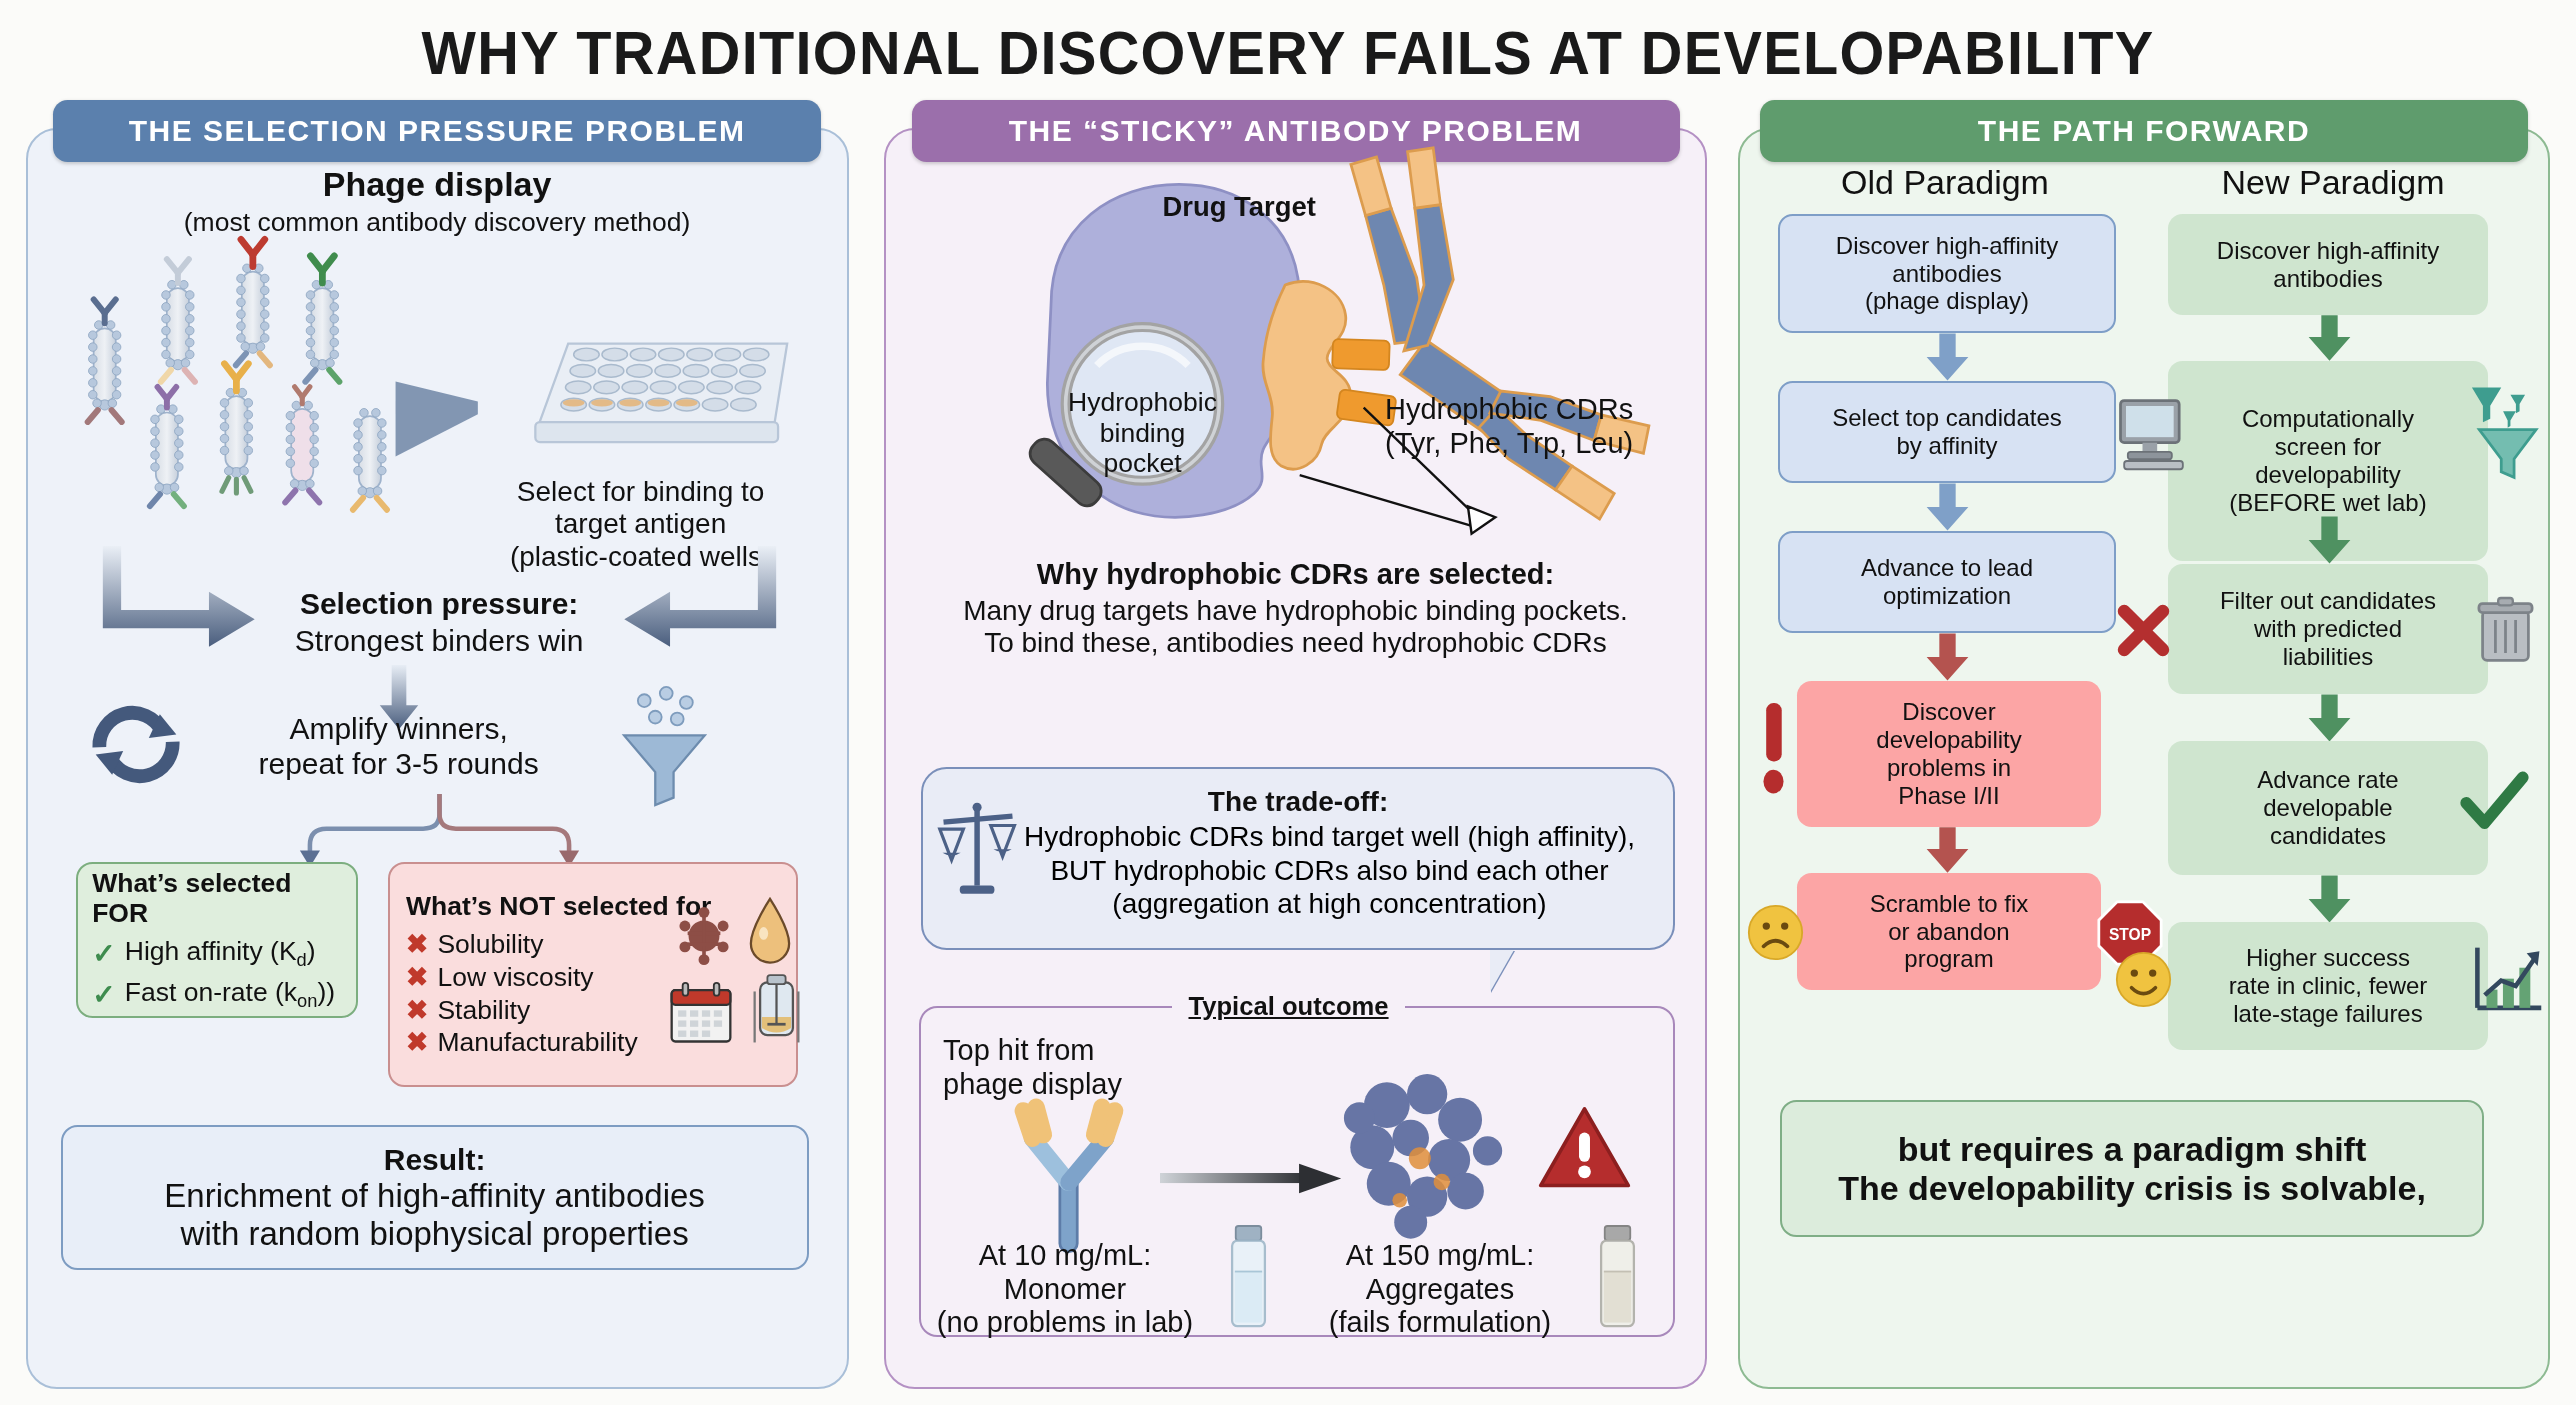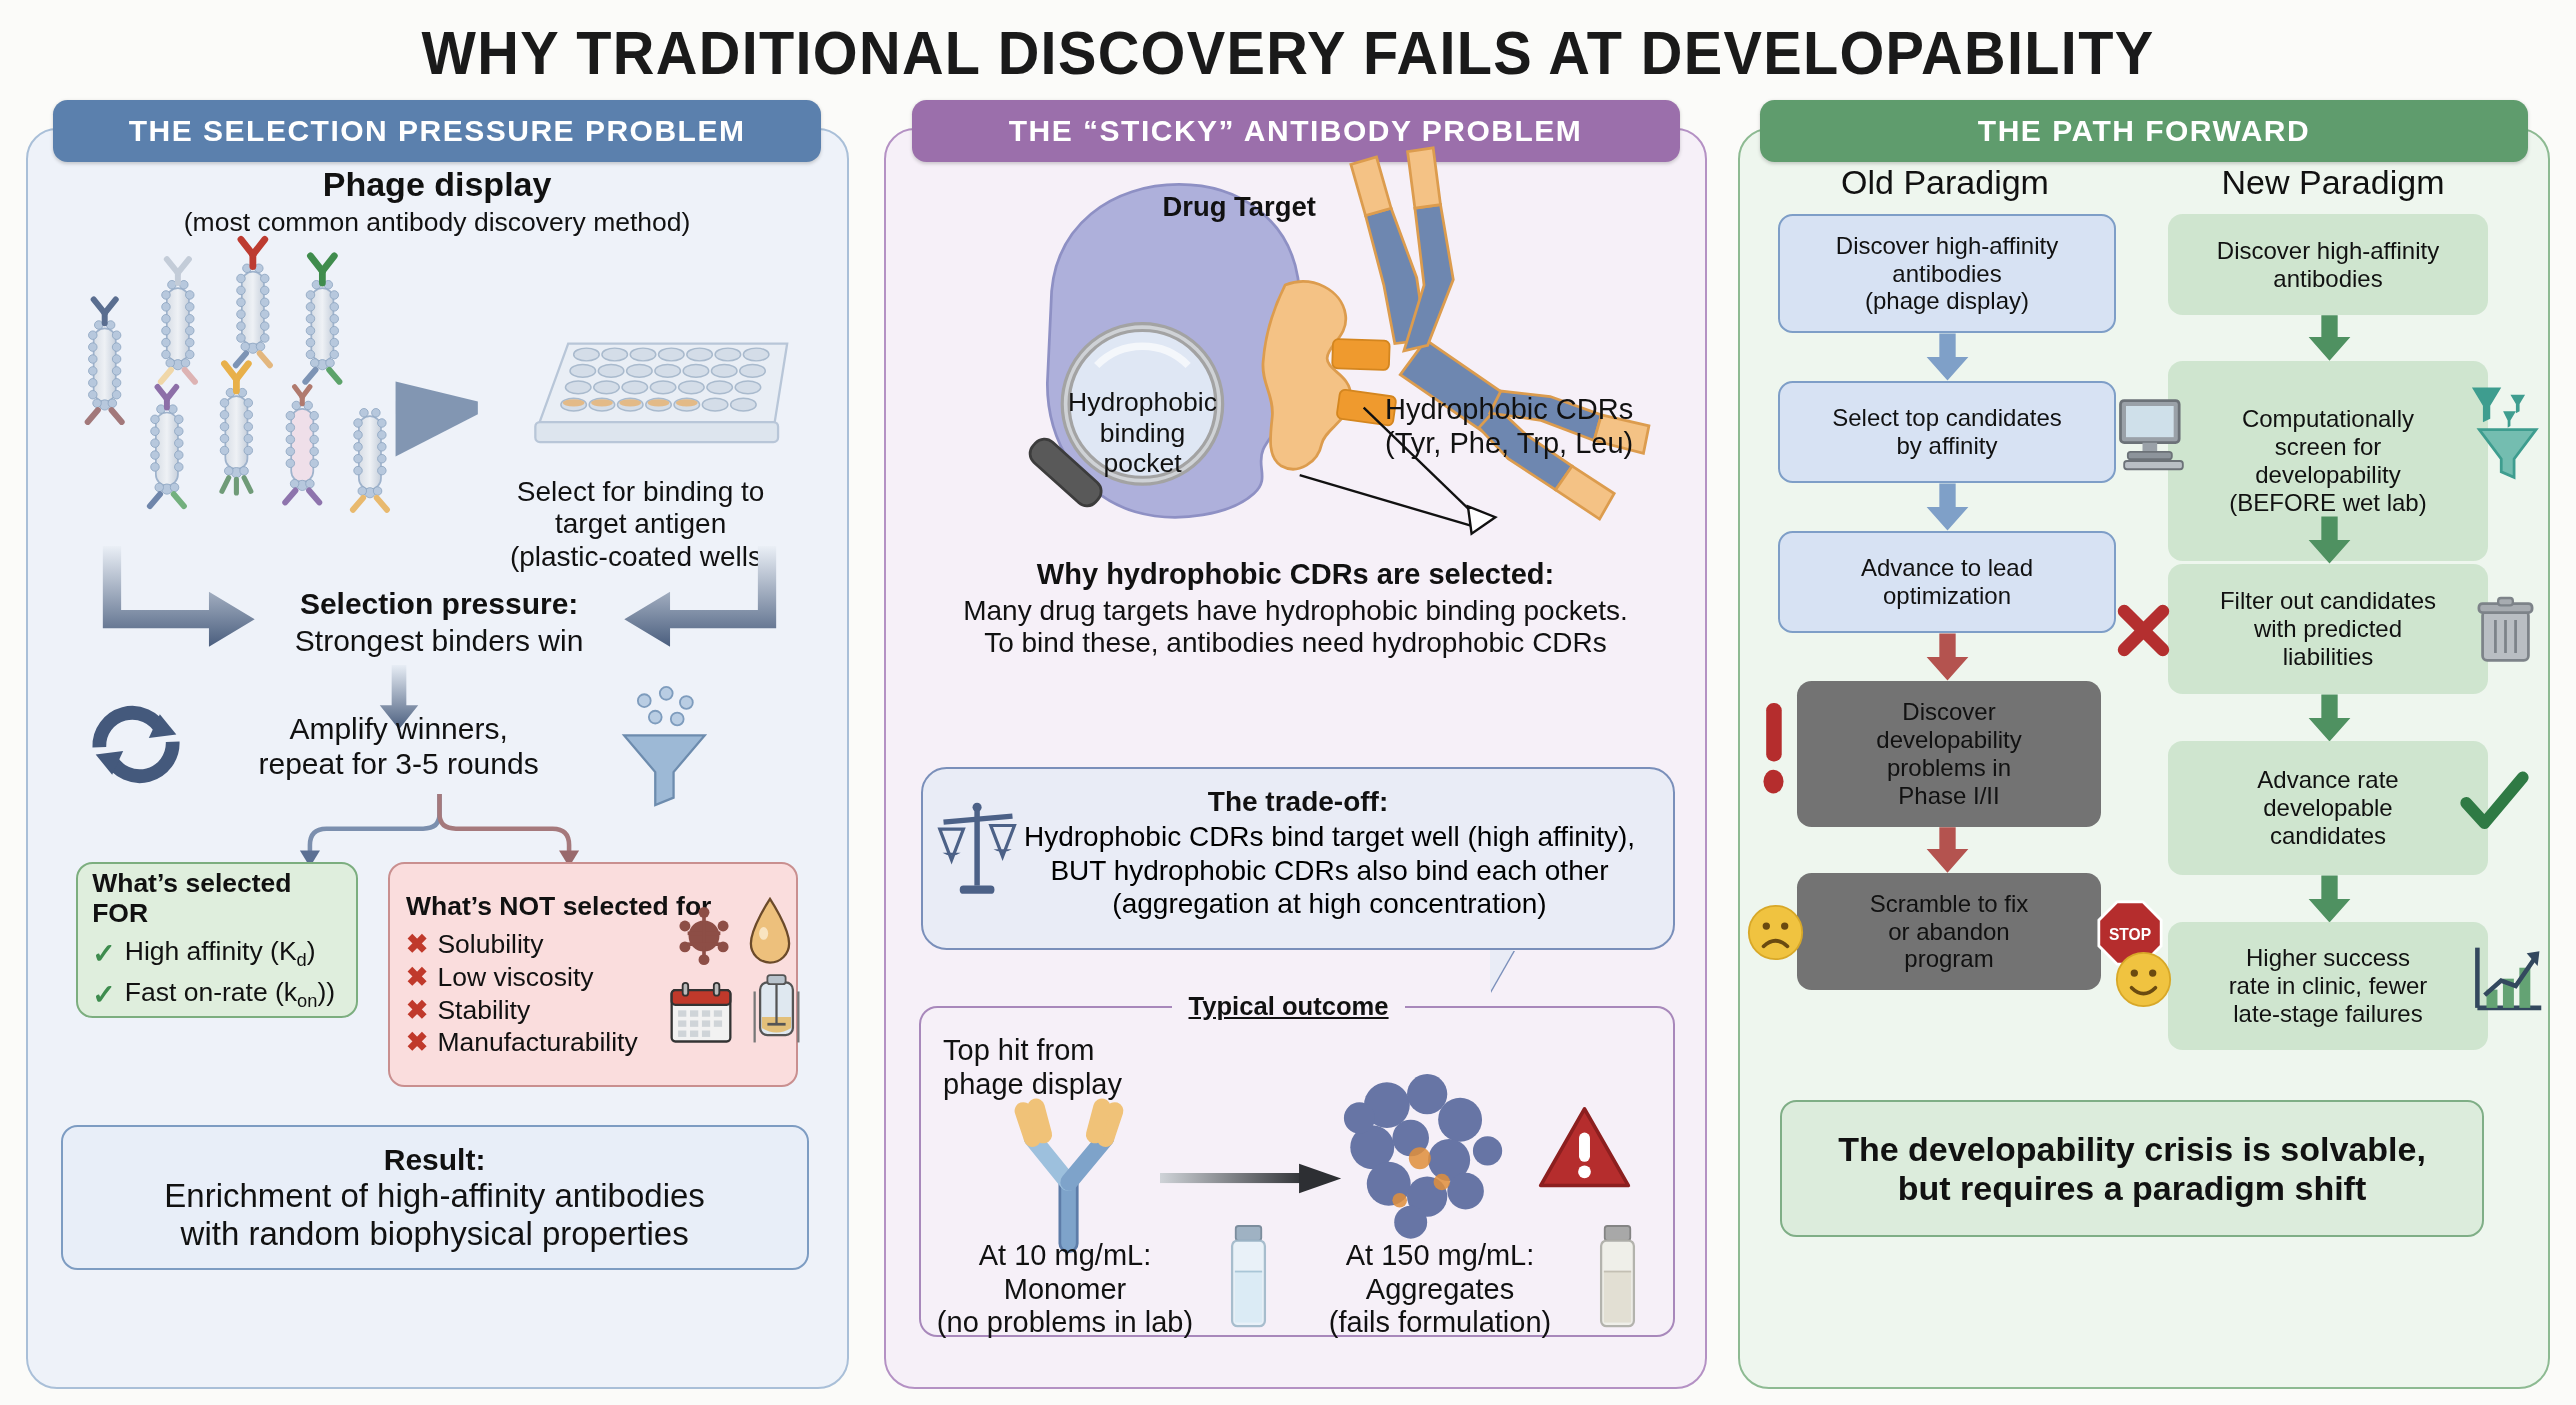--- a/index.html
+++ b/index.html
@@ -61,21 +61,21 @@
   .box-blue  { background:#e5ecf7; border-color:#8ba8ca; }
 
   
   .node {
     position:absolute; border-radius:14.6px;
     display:flex; align-items:center; justify-content:center; text-align:center;
     font-size:24px; line-height:1.16; color:#111; padding:5.5px 9.1px;
     font-family: "Liberation Sans Narrow", "Liberation Sans", sans-serif;
   }
   .node-blue  { background:#d7e2f3; border:2.3px solid #7e9ec7; }
-  .node-red   { background:#737373; border:0; }
+  .node-red   { background:#fca5a5; border:0; }
   .node-green { background:#cfe5cf; border:0; }
 
   
   .varr { position:absolute; }
 
   
   .chk { color:#3e8c4e; font-weight:700; }
   .crs { color:#c0392b; font-weight:700; }
 
   .listrow { display:flex; align-items:center; gap:9.1px; }
@@ -896,19 +896,19 @@
         <g fill="#64a374">
           <rect x="18" y="50" width="12" height="20"></rect>
             <rect x="36" y="38" width="12" height="32"></rect>
           <rect x="54" y="26" width="12" height="44"></rect>
         </g>
         <path d="M16,56 L34,40 L50,46 L72,14" fill="none" stroke="#33485e" stroke-width="5"></path>
         <polygon points="62,10 76,8 74,24" fill="#33485e"></polygon>
       </svg>
 
       <div class="box" style="top:970px;left:40px;width:704px;height:137px;background:#dcecdc;border-color:#7fae86;">
+        <div style="font-size:34px;font-weight:700;">but requires a paradigm shift</div>
         <div style="font-size:34px;font-weight:700;">The developability crisis is solvable,</div>
-        <div style="font-size:34px;font-weight:700;">but requires a paradigm shift</div>
       </div>
     </div>
   </div>
 </div>
 
 
 </body></html>

